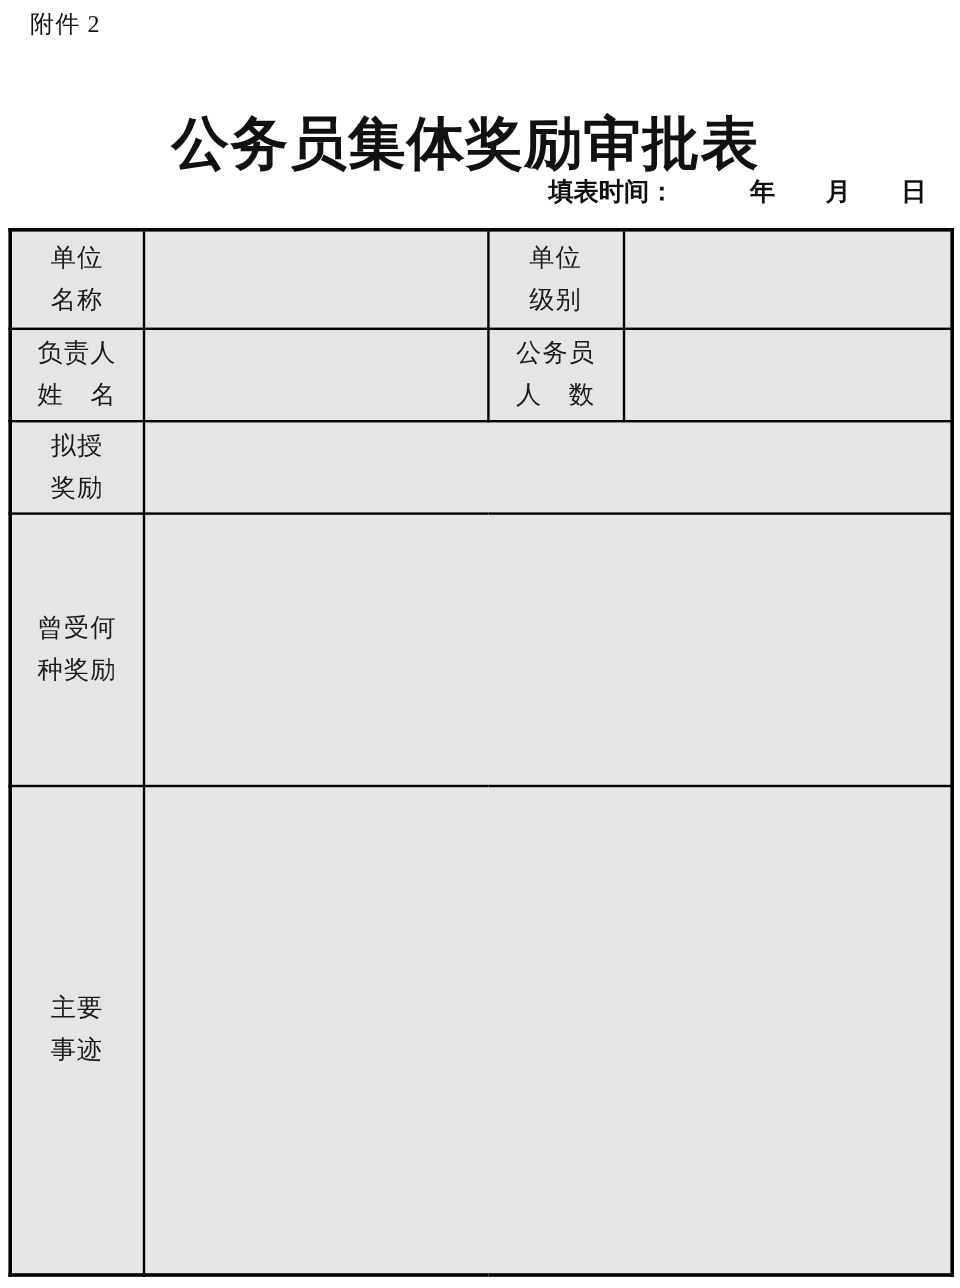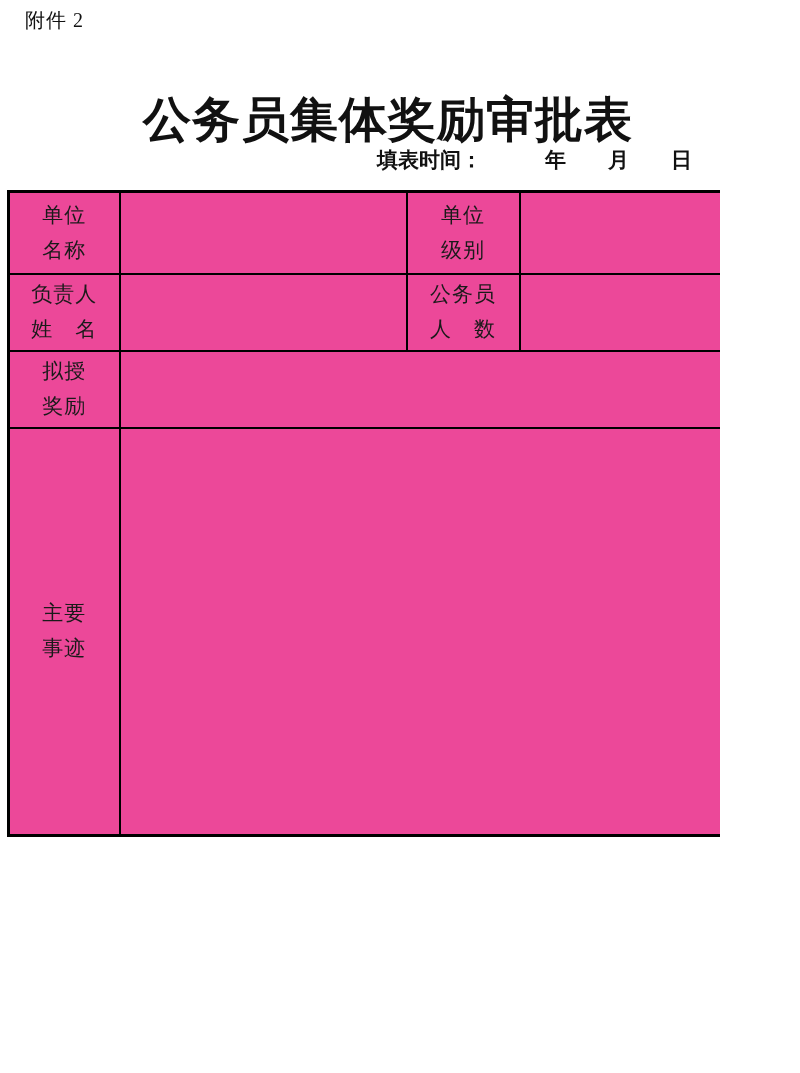--- a/index.html
+++ b/index.html
@@ -2,21 +2,21 @@
 <html><head>
 <meta charset="utf-8">
 <style>
   html, body {
     margin: 0;
     padding: 0;
     background: #ffffff;
   }
   .page {
     position: relative;
-    width: 720px;
+    width: 800px;
     height: 1073px;
     background: #ffffff;
     font-family: "Liberation Serif", serif;
     color: #111111;
     overflow: hidden;
   }
   .attachment {
     position: absolute;
     left: 25px;
     top: 7px;
@@ -51,21 +51,21 @@
     left: 7px;
     top: 190px;
     width: 785px;
     border-collapse: collapse;
     table-layout: fixed;
     border: 3px solid #000000;
   }
   table.form td {
     border: 2px solid #000000;
     padding: 0;
-    background: #ec4899;
+    background: #e5e5e5;
   }
   td.lab {
     text-align: center;
     vertical-align: middle;
     font-size: 21px;
     line-height: 35px;
     letter-spacing: 1px;
     white-space: pre-line;
     color: #1a1a1a;
     font-family: "Liberation Serif", serif;
@@ -114,20 +114,25 @@
         <td class="val"></td>
         <td class="lab">公务员
 人　数</td>
         <td class="val"></td>
       </tr>
       <tr class="r3">
         <td class="lab">拟授
 奖励</td>
         <td class="val" colspan="3"></td>
       </tr>
+      <tr class="r4">
+        <td class="lab">曾受何
+种奖励</td>
+        <td class="val" colspan="3"></td>
+      </tr>
       <tr class="r5">
         <td class="lab">主要
 事迹</td>
         <td class="val" colspan="3"></td>
       </tr>
     </tbody>
   </table>
 
 </div>
 

